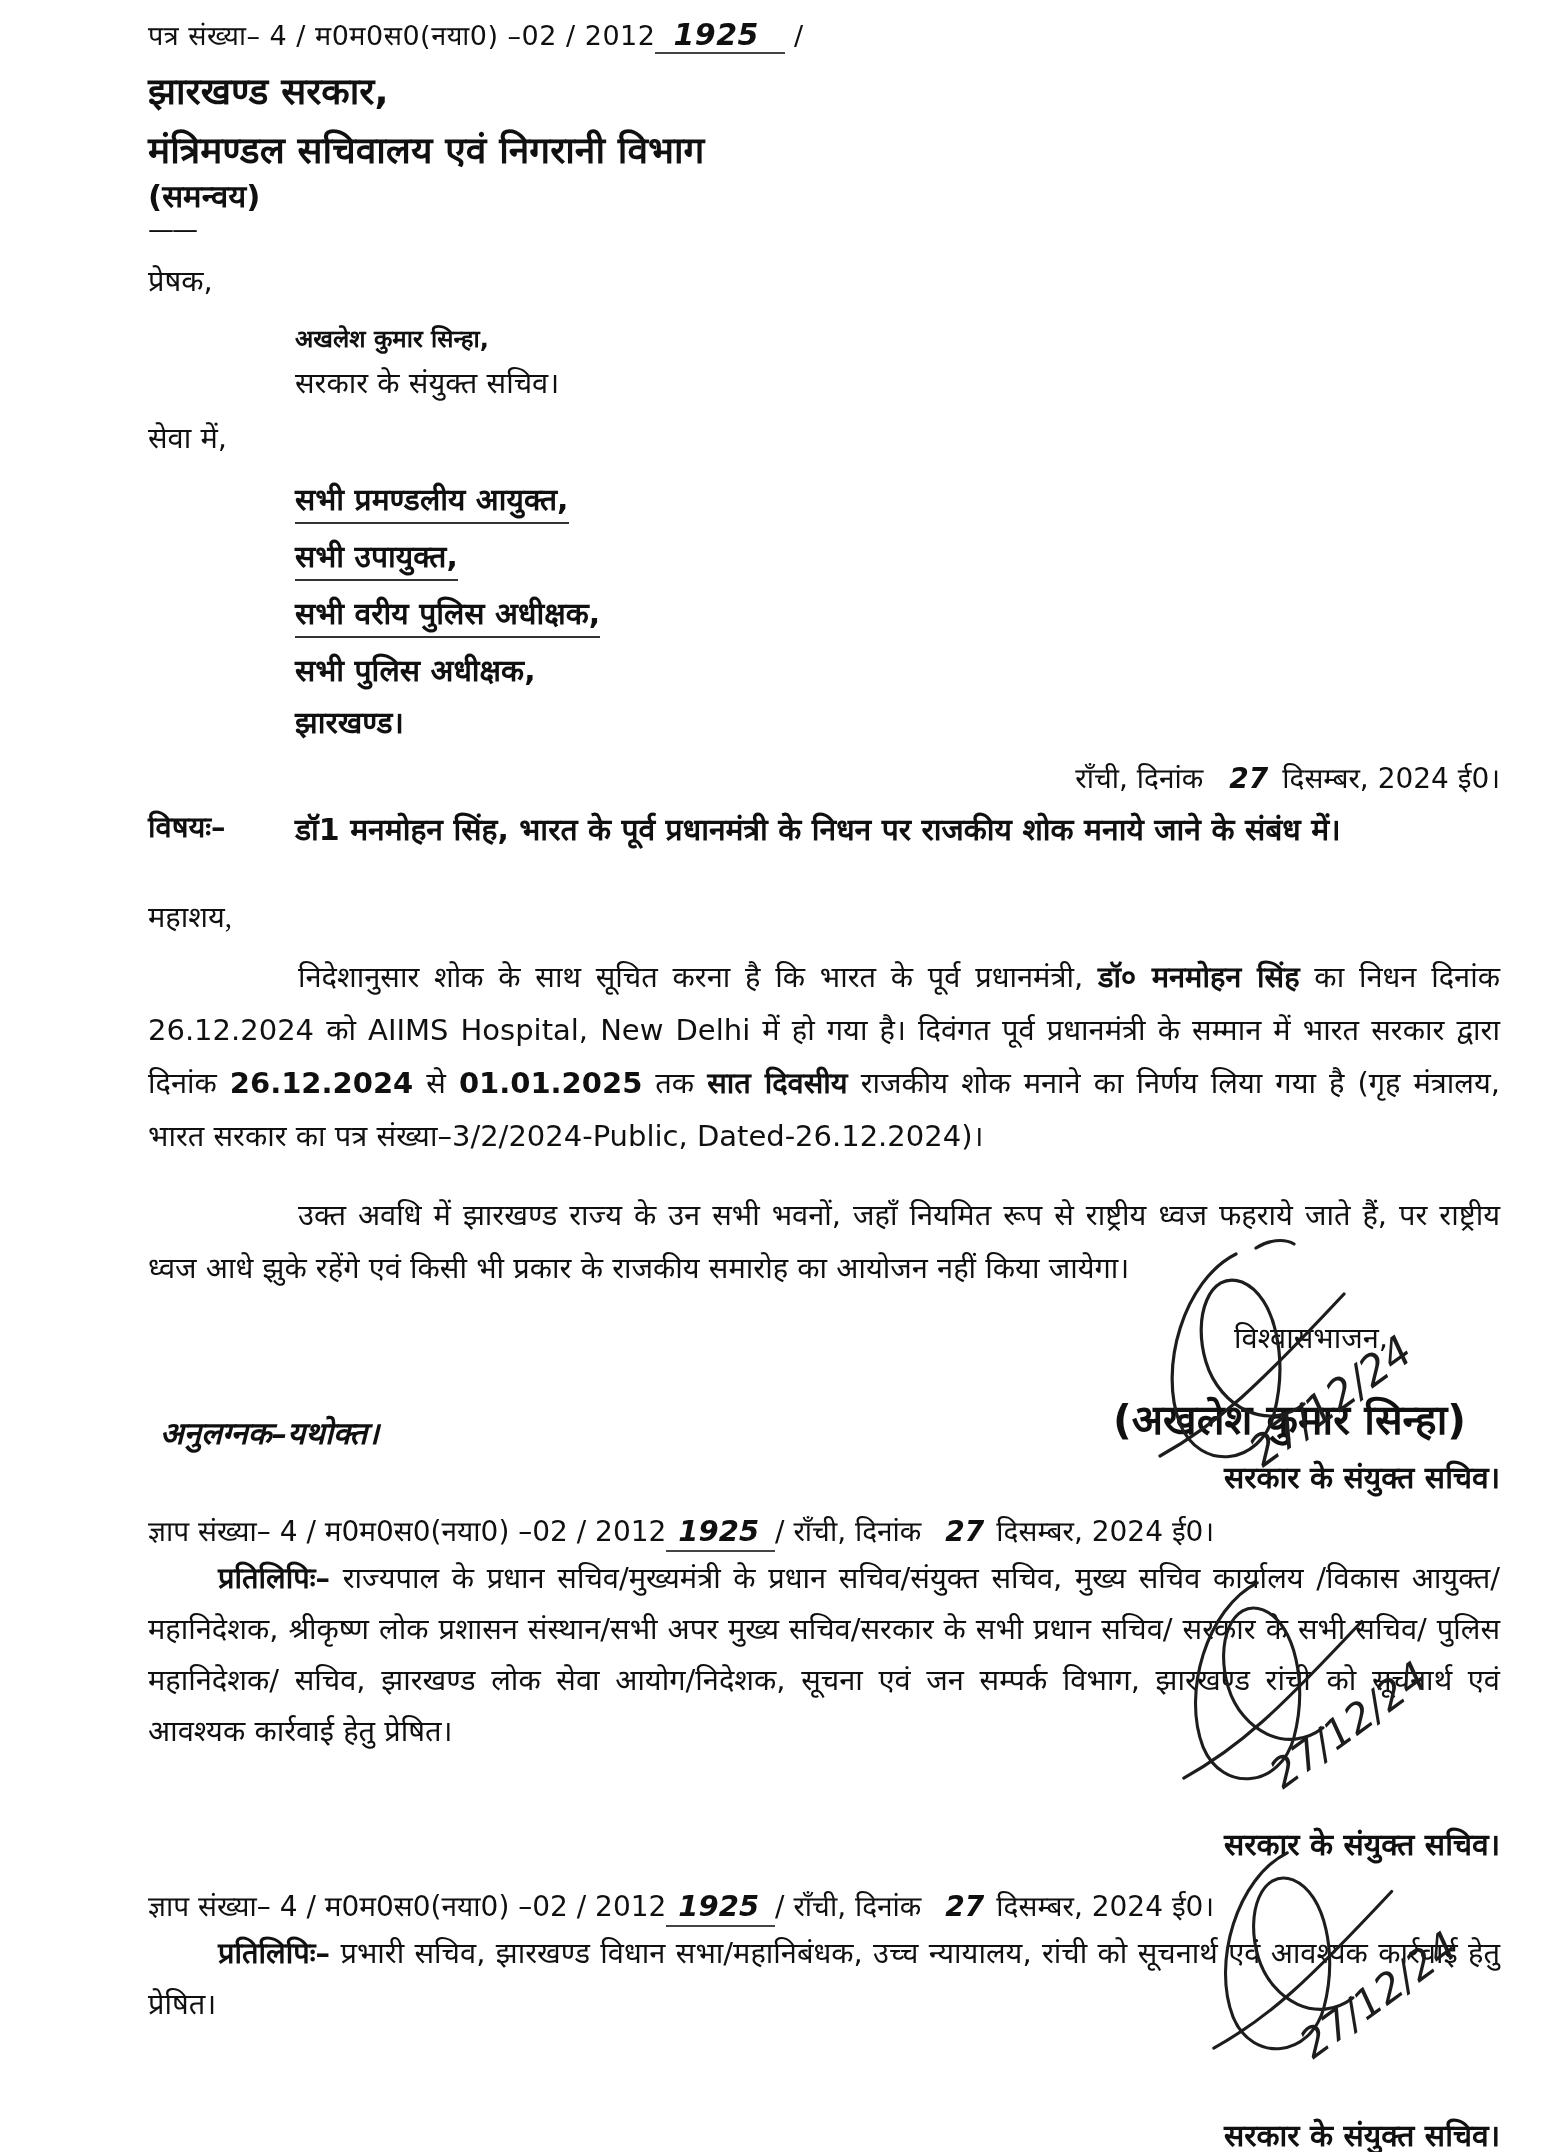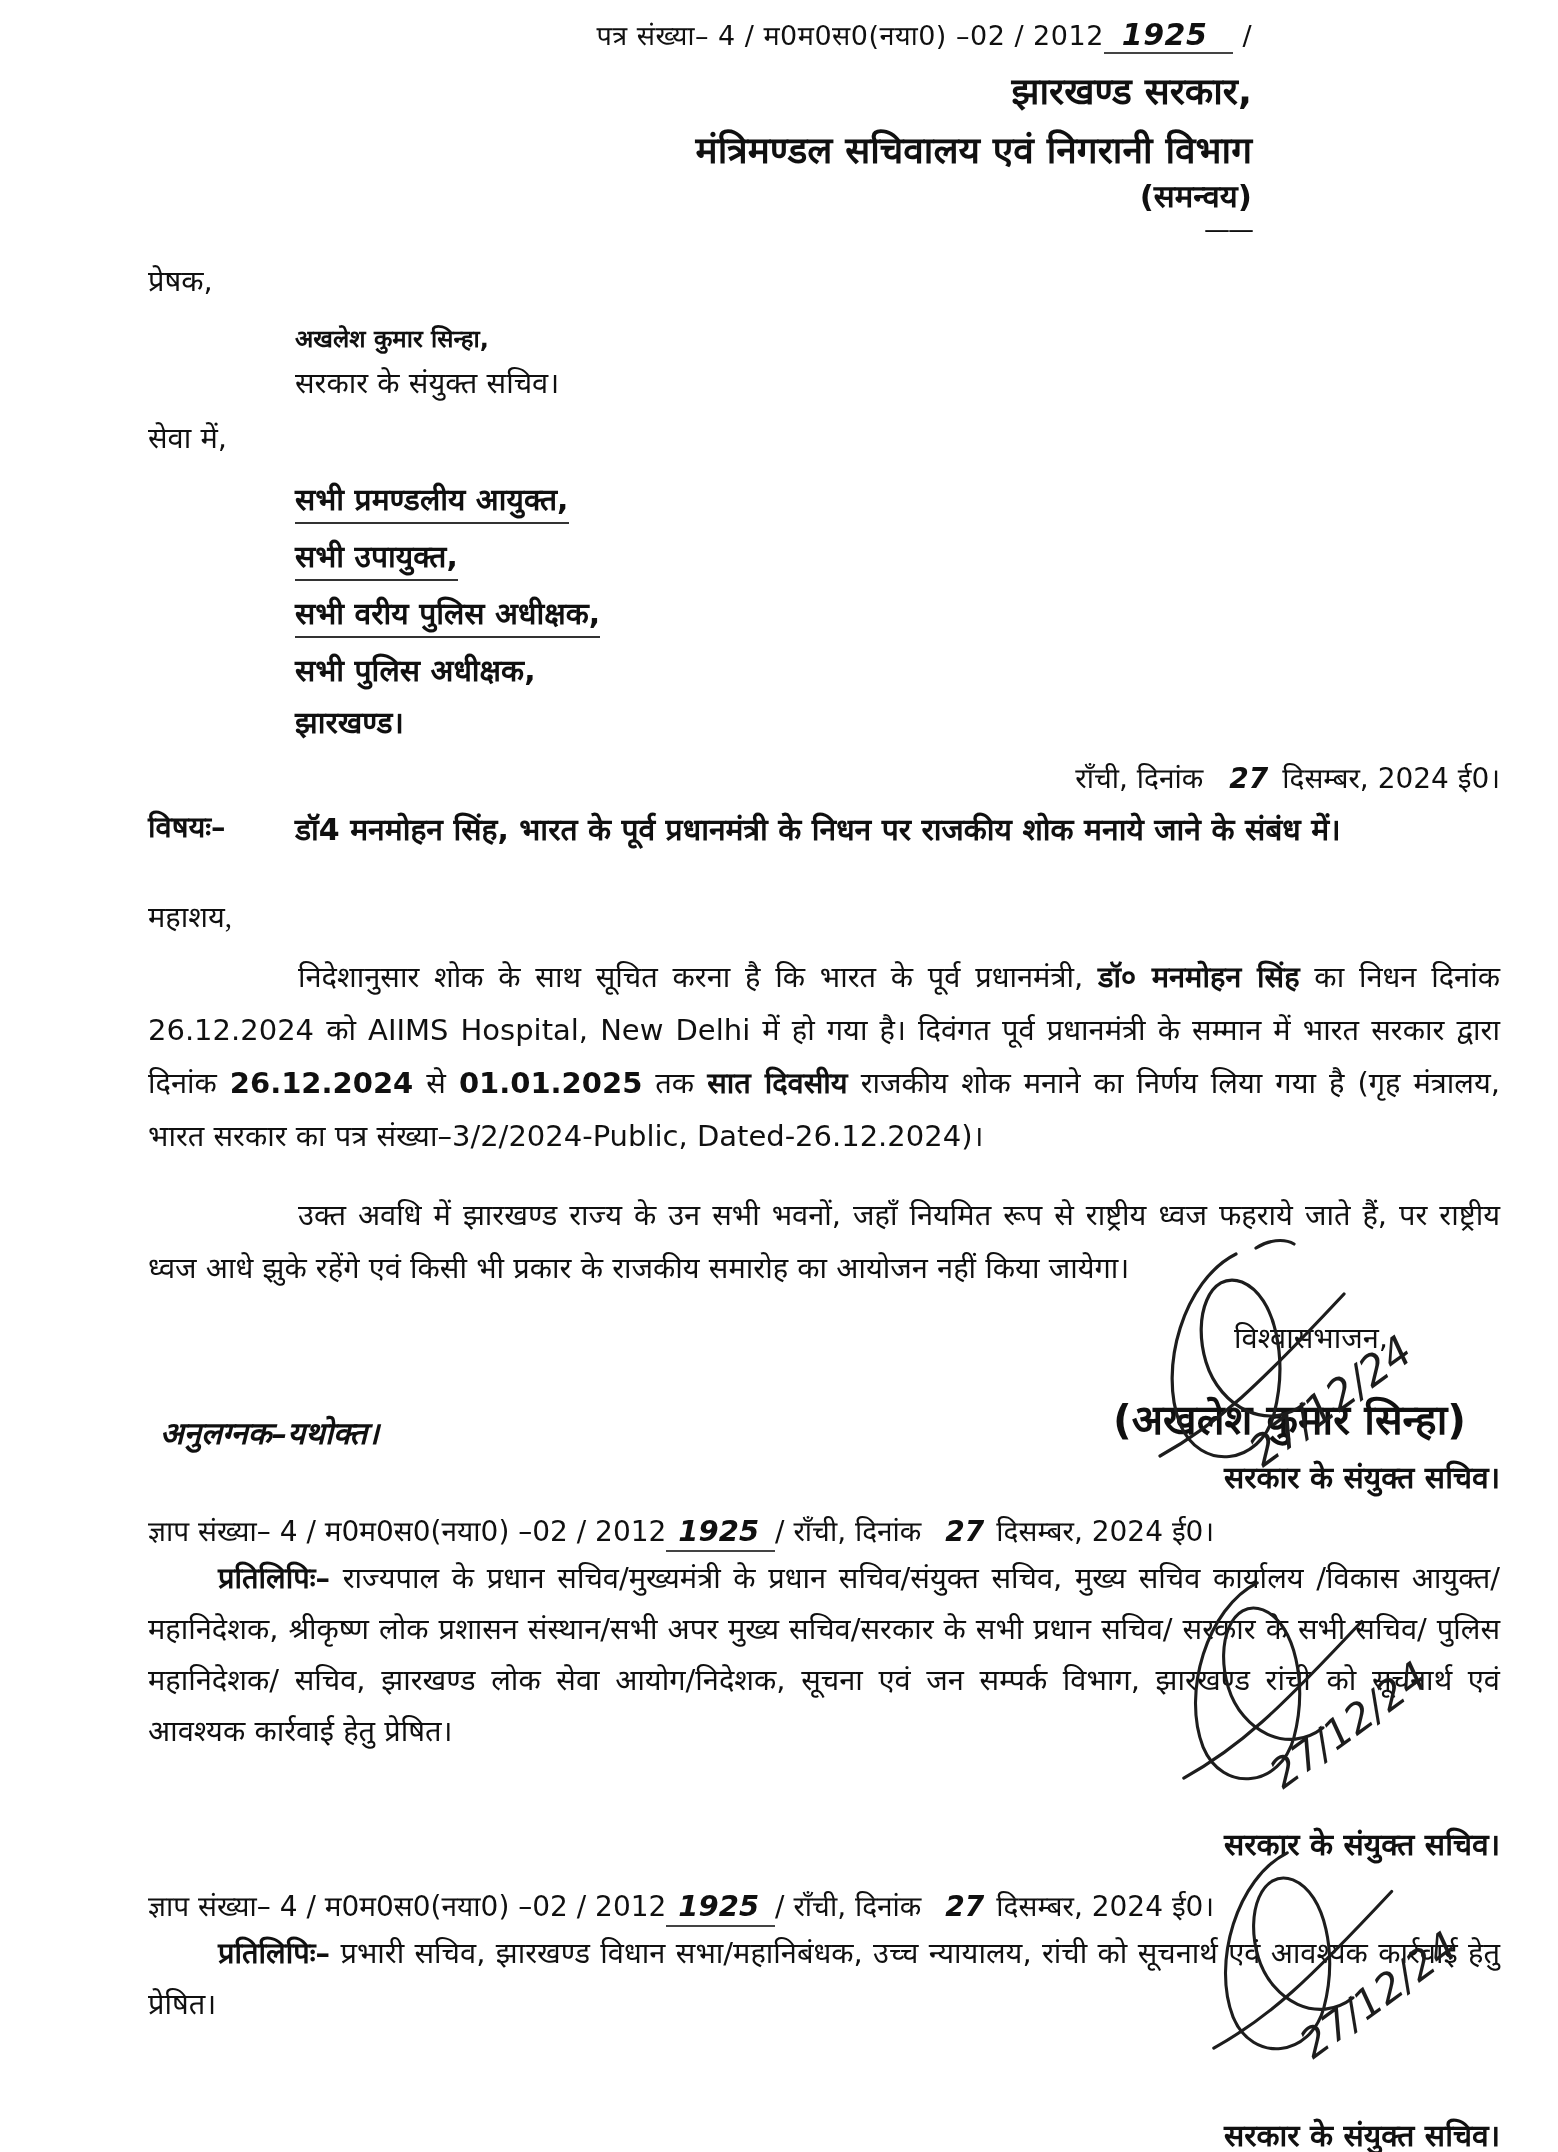--- a/index.html
+++ b/index.html
@@ -1,21 +1,21 @@
 <!DOCTYPE html>
 <html><head>
 <meta charset="utf-8">
 <style>
   html,body{margin:0;padding:0;background:#e8e8e8;}
   .page{
     width:1558px;height:2152px;background:#ffffff;position:relative;
     box-sizing:border-box;padding:16px 58px 0 148px;color:#101010;
     font-family:"DejaVu Sans","Liberation Sans",sans-serif;overflow:hidden;
   }
-  .center-block{width:1104px;text-align:right;}
+  .center-block{width:1104px;text-align:left;}
   .letter-no{font-size:27px;letter-spacing:.5px;}
   .letter-no .num{font-weight:bold;font-style:italic;font-size:30px;
     border-bottom:2px solid #444;padding:0 26px 2px 18px;display:inline-block;line-height:30px;}
   .gov-title{font-size:37px;font-weight:bold;margin-top:10px;}
   .dept-title{font-size:37px;font-weight:bold;margin-top:8px;}
   .sec-title{font-size:31px;font-weight:bold;}
   .divider{font-size:26px;margin-top:-2px;letter-spacing:-2px;}
   .lbl{font-size:29px;margin-top:16px;}
   .indent{margin-left:147px;}
   .sender-name{font-size:24px;font-weight:bold;margin-top:22px;}
@@ -72,21 +72,21 @@
   <div class="indent recipient u" style="margin-top:22px;">सभी प्रमण्डलीय आयुक्त,</div>
   <div class="indent recipient u">सभी उपायुक्त,</div>
   <div class="indent recipient u">सभी वरीय पुलिस अधीक्षक,</div>
   <div class="indent recipient">सभी पुलिस अधीक्षक,</div>
   <div class="indent recipient">झारखण्ड।</div>
 
   <div class="date-line"><span>राँची, दिनांक</span><span class="day">27</span><span>दिसम्बर, 2024 ई0।</span></div>
 
   <div class="subject-row">
     <div class="subject-label">विषयः–</div>
-    <div class="subject-text">डॉ4 मनमोहन सिंह, भारत के पूर्व प्रधानमंत्री के निधन पर राजकीय शोक मनाये जाने के संबंध में।</div>
+    <div class="subject-text">डॉ1 मनमोहन सिंह, भारत के पूर्व प्रधानमंत्री के निधन पर राजकीय शोक मनाये जाने के संबंध में।</div>
   </div>
 
   <div class="salutation">महाशय,</div>
 
   <div class="para"><span>निदेशानुसार शोक के साथ सूचित करना है कि भारत के पूर्व प्रधानमंत्री, </span><span class="b">डॉ० मनमोहन सिंह</span><span> का निधन दिनांक 26.12.2024 को AIIMS Hospital, New Delhi  में हो गया है। दिवंगत पूर्व प्रधानमंत्री के सम्मान में भारत सरकार द्वारा दिनांक </span><span class="b">26.12.2024</span><span> से </span><span class="b">01.01.2025</span><span> तक </span><span class="b">सात दिवसीय</span><span> राजकीय शोक मनाने का निर्णय लिया गया है (गृह मंत्रालय, भारत सरकार का पत्र संख्या–3/2/2024-Public, Dated-26.12.2024)।</span></div>
 
   <div class="para" style="margin-top:26px;">उक्त अवधि में झारखण्ड राज्य के उन सभी भवनों, जहाँ नियमित रूप से राष्ट्रीय ध्वज फहराये जाते हैं, पर राष्ट्रीय ध्वज आधे झुके रहेंगे एवं किसी भी प्रकार के राजकीय समारोह का आयोजन नहीं किया जायेगा।</div>
 
   <div class="closing">विश्वासभाजन,</div>
 

